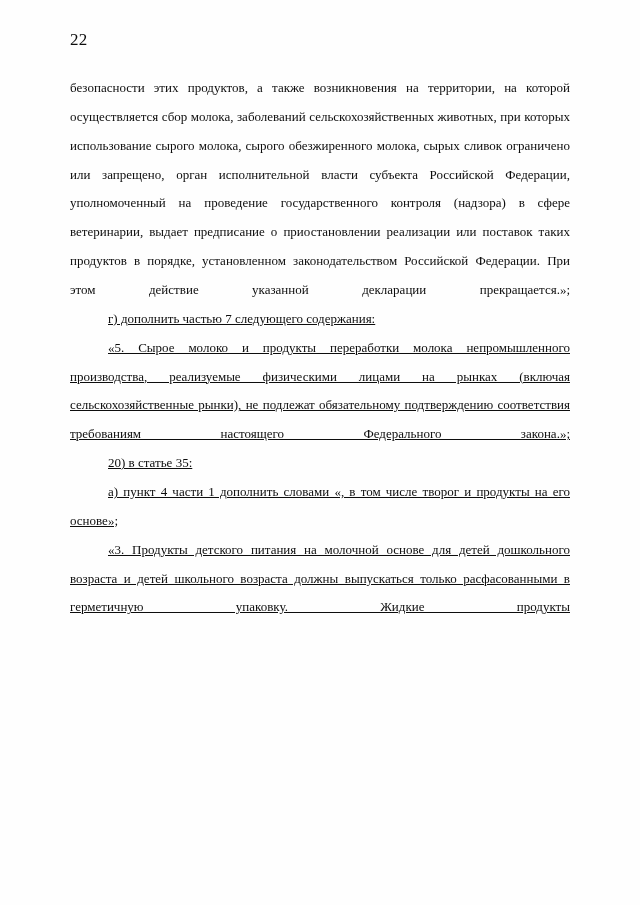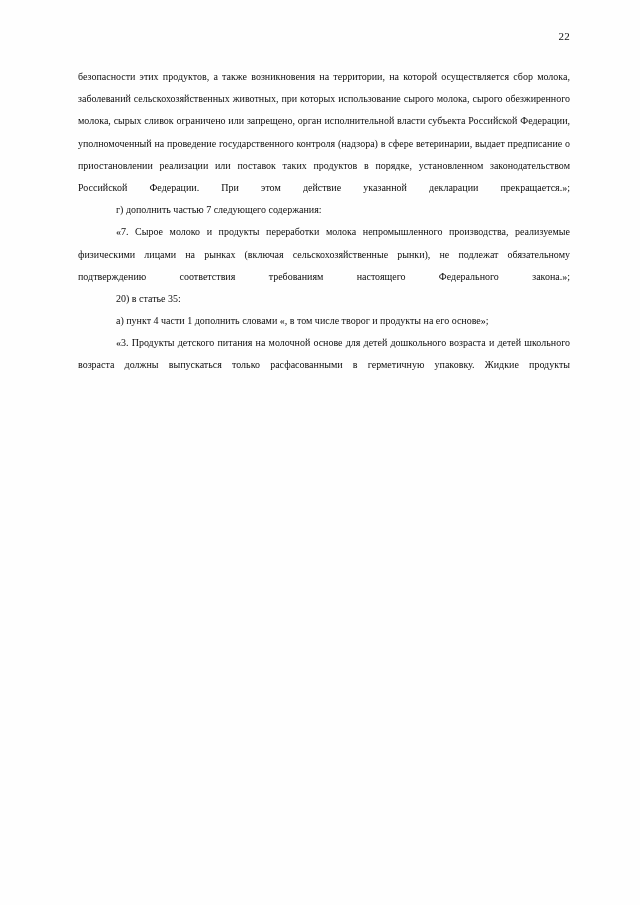--- a/index.html
+++ b/index.html
@@ -15,58 +15,58 @@
   }
   .page {
     position: relative;
     width: 640px;
     height: 905px;
     box-sizing: border-box;
     padding: 30px 70px 40px 70px;
     background: #fefefe;
   }
   .page-number {
-    text-align: right;
-    font-size: 11px;
+    text-align: left;
+    font-size: 17px;
     margin: 0 0 24px 0;
     letter-spacing: 0.2px;
   }
   .body-text {
-    font-size: 10px;
+    font-size: 13px;
     line-height: 2.22;
-    margin-left: 8px;
   }
   .para {
     margin: 0 0 0 0;
     text-align: justify;
     text-justify: inter-word;
     hyphens: none;
   }
   .para.indent {
     text-indent: 38px;
+    text-decoration: underline;
   }
   
   .stretch-last {
     text-align-last: justify;
   }
 </style>
 </head>
 <body>
 
 <div class="page">
 
   <div class="page-number">22</div>
 
   <div class="body-text">
 
     <p class="para stretch-last">безопасности этих продуктов, а также возникновения на территории, на которой осуществляется сбор молока, заболеваний сельскохозяйственных животных, при которых использование сырого молока, сырого обезжиренного молока, сырых сливок ограничено или запрещено, орган исполнительной власти субъекта Российской Федерации, уполномоченный на проведение государственного контроля (надзора) в сфере ветеринарии, выдает предписание о приостановлении реализации или поставок таких продуктов в порядке, установленном законодательством Российской Федерации. При этом действие указанной декларации прекращается.»;</p>
 
     <p class="para indent">г) дополнить частью 7 следующего содержания:</p>
 
-    <p class="para indent stretch-last">«7. Сырое молоко и продукты переработки молока непромышленного производства, реализуемые физическими лицами на рынках (включая сельскохозяйственные рынки), не подлежат обязательному подтверждению соответствия  требованиям настоящего Федерального закона.»;</p>
+    <p class="para indent stretch-last">«5. Сырое молоко и продукты переработки молока непромышленного производства, реализуемые физическими лицами на рынках (включая сельскохозяйственные рынки), не подлежат обязательному подтверждению соответствия  требованиям настоящего Федерального закона.»;</p>
 
     <p class="para indent">20) в статье 35:</p>
 
     <p class="para indent">а) пункт 4 части 1 дополнить словами «, в том числе творог и продукты на его основе»;</p>
 
 
     <p class="para indent stretch-last">«3. Продукты детского питания на молочной основе для детей дошкольного возраста и детей школьного возраста должны выпускаться только расфасованными в герметичную упаковку. Жидкие продукты</p>
 
   </div>
 </div>

